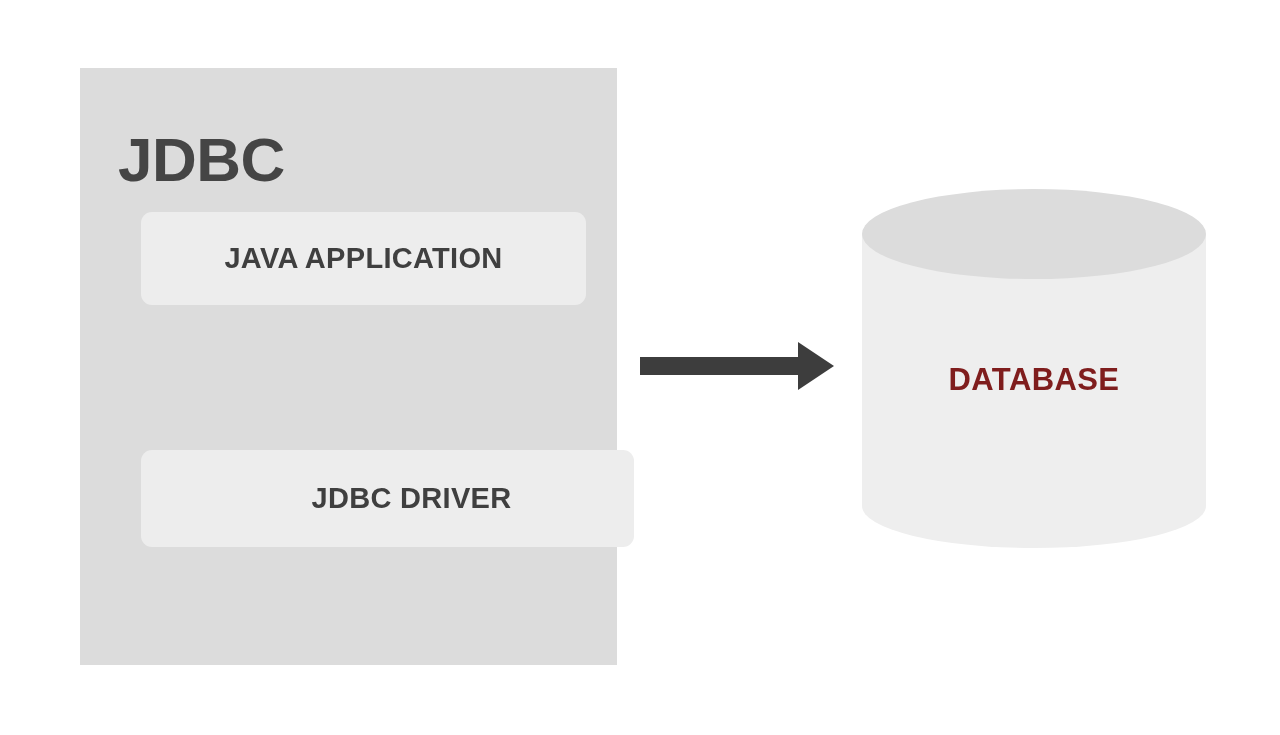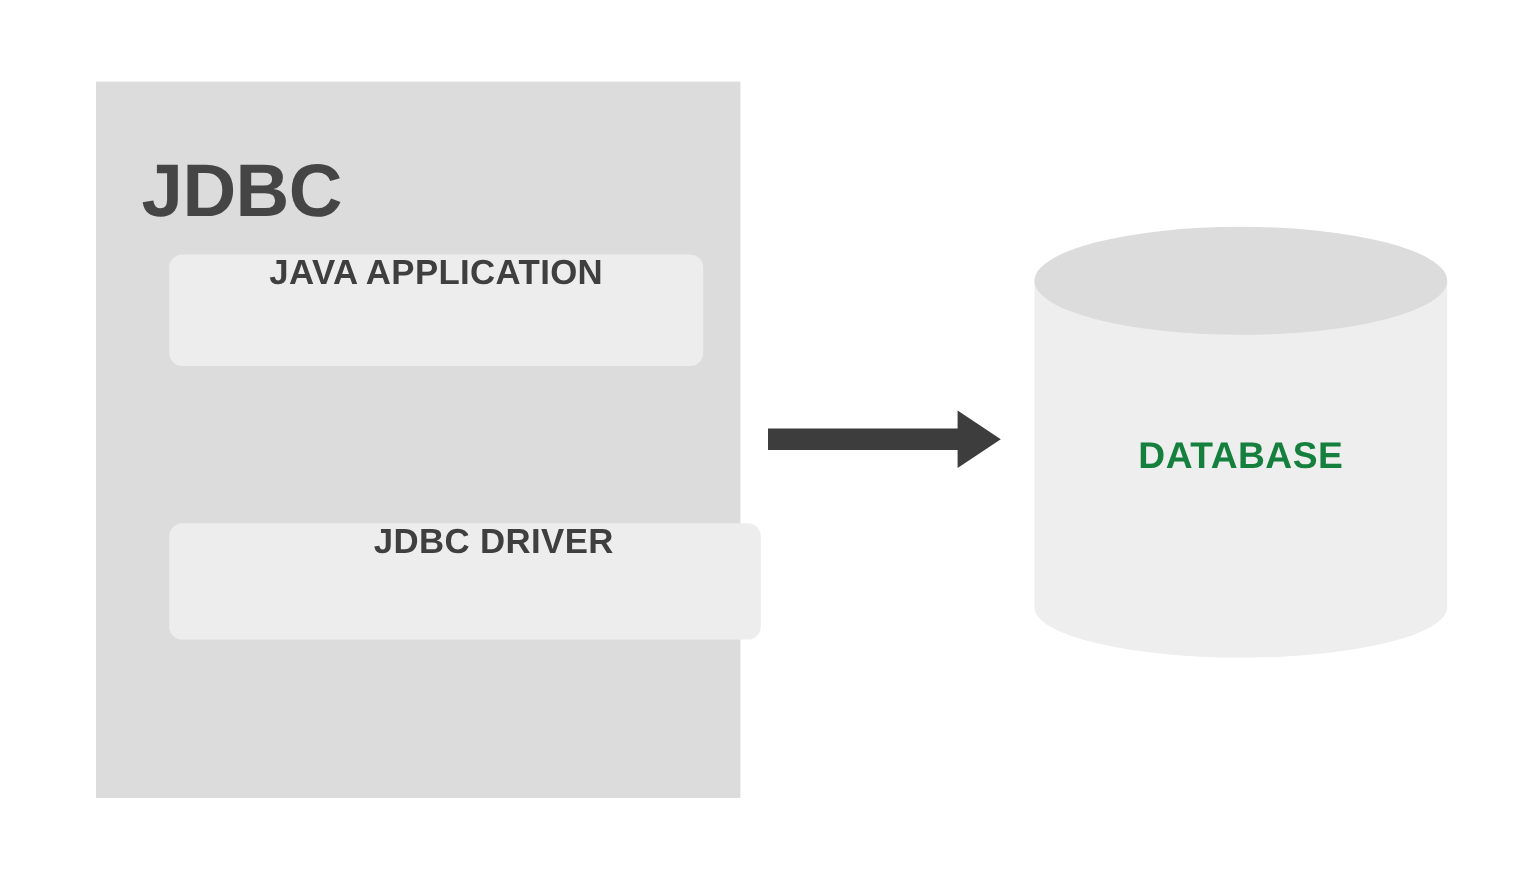--- a/index.html
+++ b/index.html
@@ -44,25 +44,25 @@
 
   
   .inner-box {
     position: absolute;
     left: 61px;
     width: 445px;
     height: 93px;
     background: #ededed;
     border-radius: 11px;
     display: flex;
-    align-items: flex-start;
+    align-items: center;
     justify-content: center;
   }
   #java-app-box { top: 144px; }
-  #jdbc-driver-box { top: 368px; height: 97px; padding-left: 48px; }
+  #jdbc-driver-box { top: 382px; height: 97px; padding-left: 48px; }
   .inner-box-label {
     font-size: 29px;
     font-weight: bold;
     color: #3f3f3f;
     letter-spacing: 0.3px;
     white-space: nowrap;
   }
 
   
   #arrow {
@@ -82,21 +82,21 @@
     height: 368px;
   }
   #database-label {
     position: absolute;
     left: 858px;
     top: 362px;
     width: 352px;
     text-align: center;
     font-size: 31px;
     font-weight: bold;
-    color: #15803d;
+    color: #7f1d1d;
     letter-spacing: 0.4px;
     white-space: nowrap;
   }
 </style>
 </head>
 <body>
 
 <div id="canvas">
 
   <div id="jdbc-panel">

